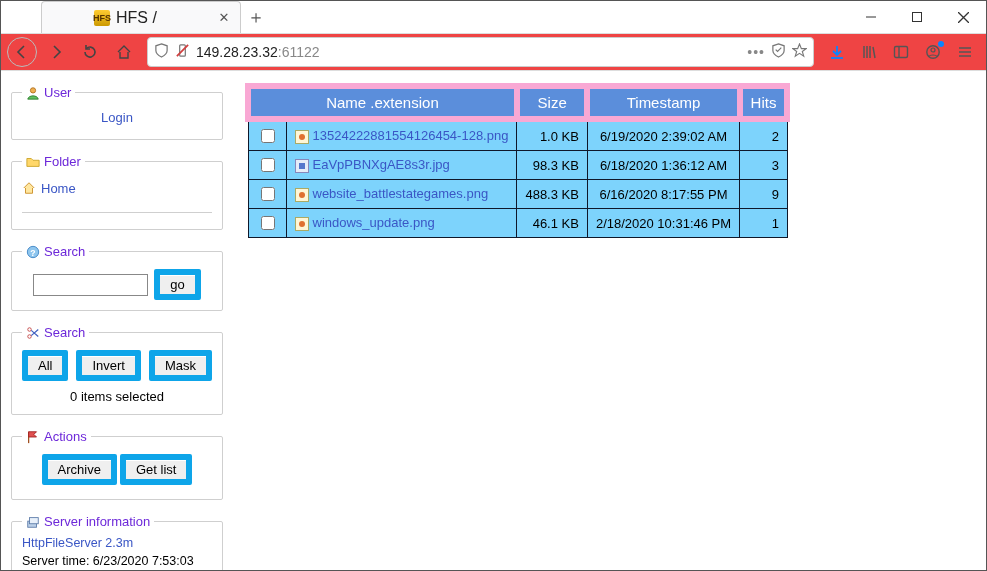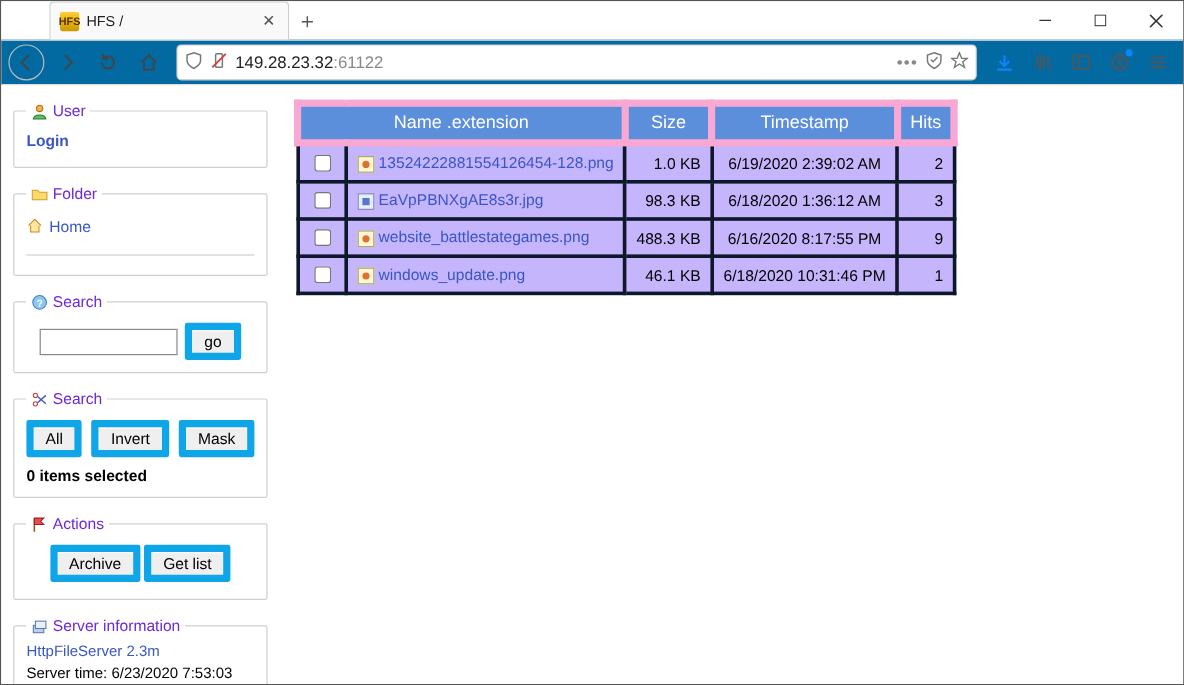--- a/index.html
+++ b/index.html
@@ -37,22 +37,23 @@
   .tab .favicon {
     width: 16px; height: 16px;
     display: inline-flex;
     align-items: center;
     justify-content: center;
     font-size: 9px;
     font-weight: bold;
     background: linear-gradient(#ffcc33,#cc9900);
     color: #553300;
     border-radius: 2px;
-  }
-  .tab .title { flex: 1; font-size: 12px; color: #222; }
+    margin-left: 44px;
+  }
+  .tab .title { flex: 1; font-size: 16px; color: #222; }
   .tab .close {
     width: 16px; height: 16px;
     display: inline-flex; align-items: center; justify-content: center;
     color: #555; font-size: 13px; cursor: pointer;
   }
   .newtab {
     width: 30px; height: 32px;
     display: inline-flex; align-items: center; justify-content: center;
     color: #555; font-size: 18px; cursor: pointer;
   }
@@ -62,21 +63,21 @@
     height: 32px;
   }
   .win-btn {
     width: 46px; height: 32px;
     display: inline-flex; align-items: center; justify-content: center;
     color: #333; font-size: 12px; cursor: pointer;
   }
   
   .toolbar {
     height: 38px;
-    background: #0369a1;
+    background: #ef4444;
     border-top: 1px solid #ddd;
     border-bottom: 1px solid #ddd;
     display: flex;
     align-items: center;
     padding: 0 6px;
     gap: 4px;
   }
   .tbtn {
     width: 30px; height: 30px;
     display: inline-flex; align-items: center; justify-content: center;
@@ -133,21 +134,21 @@
     display: flex;
     align-items: center;
     gap: 4px;
     font-size: 13px;
     color: #6d28d9;
   }
   .legend-icon {
     width: 14px; height: 14px;
     display:inline-flex; align-items:center; justify-content:center;
   }
-  .center { text-align:left;font-weight:bold; }
+  .center { text-align:center; }
   a.link { color:#3a56c5; text-decoration:none; cursor:pointer; }
   .folder-home {
     display:flex; align-items:flex-start; gap:5px;
     padding: 6px 0 10px 0;
   }
   .folder-sep {
     border:none; border-top:1px solid #cfcfcf; margin:4px 0 6px 0;
   }
   .stats { color:#333; text-align:center; padding-top:2px; }
   .search-row { display:flex; gap:6px; align-items:center; justify-content:center; padding-top:4px; }
@@ -180,23 +181,23 @@
     background: #5b8edb;
     color: #fff;
     font-weight: normal;
     font-size: 15px;
     padding: 5px 8px;
     border: 6px solid #f9a8d4;
     text-align:center;
     font-family: Tahoma, sans-serif;
   }
   table.files td {
-    border: 3px solid #0f172a;
+    border: 1px solid #0f172a;
     padding: 4px 8px;
-    background: #c4b5fd;
+    background: #7dd3fc;
     vertical-align: middle;
     white-space: nowrap;
   }
   table.files td.chk { width:22px; text-align:center; }
   table.files td.name { color:#3a56c5; }
   table.files td.size { text-align:right; width:66px; }
   table.files td.ts { text-align:center; width:160px; }
   table.files td.hits { text-align:right; width:46px; }
   .fileicon {
     width:14px; height:14px; display:inline-flex;
@@ -470,19 +471,19 @@
             <td class="chk"><input type="checkbox" class="rowchk" style=""></td>
             <td class="name"><span class="fileicon img"></span><a class="link">website_battlestategames.png</a></td>
             <td class="size">488.3 KB</td>
             <td class="ts">6/16/2020 8:17:55 PM</td>
             <td class="hits">9</td>
           </tr>
           <tr>
             <td class="chk"><input type="checkbox" class="rowchk" style=""></td>
             <td class="name"><span class="fileicon img"></span><a class="link">windows_update.png</a></td>
             <td class="size">46.1 KB</td>
-            <td class="ts">6/18/2020 10:31:46 PM</td>
+            <td class="ts">2/18/2020 10:31:46 PM</td>
             <td class="hits">1</td>
           </tr>
         </tbody>
     </table>
   </div>
 </div>
 
 </body></html>

